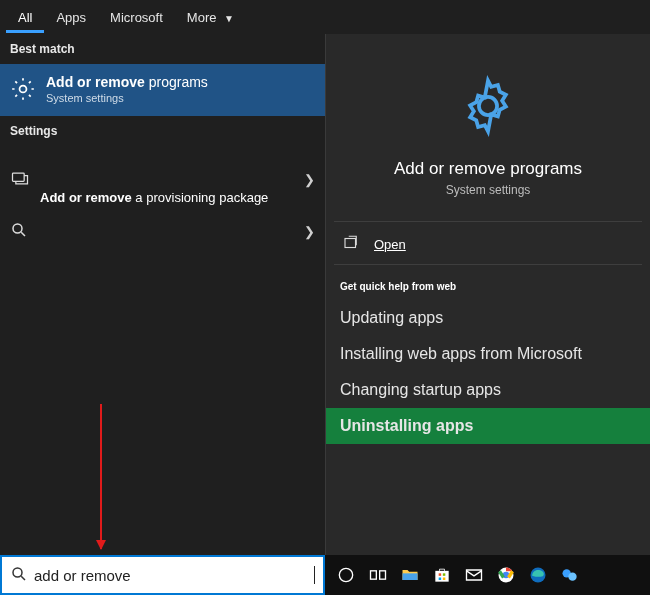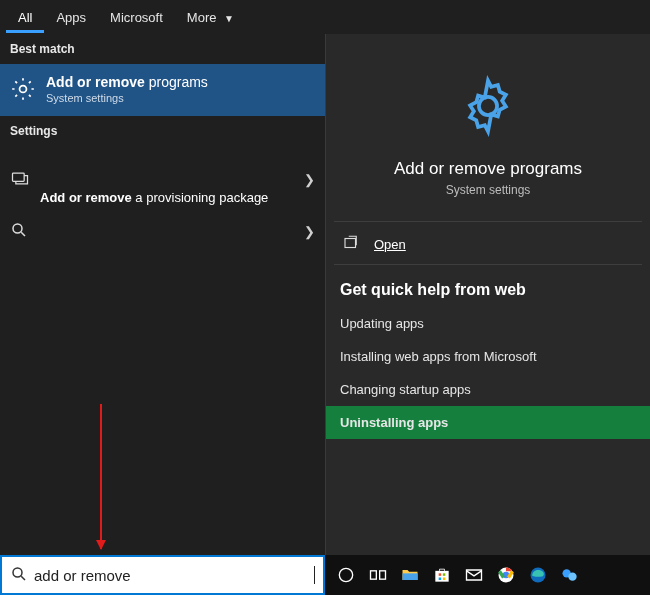--- a/index.html
+++ b/index.html
@@ -74,23 +74,23 @@
   .hero .sub { font-size: 12px; color: #bdbdbd; margin-top: 4px; }
 
   .divider { height: 1px; background: #3e3e3e; margin: 0 8px; }
   .open-row {
     display: flex; align-items: flex-end; gap: 14px;
     padding: 12px 16px;
     cursor: pointer;
     text-decoration: underline;
   }
   .open-row .oi { display:flex; }
-  .help-label { padding: 16px 14px 8px 14px; font-size: 16px; font-weight:600; }
+  .help-label { padding: 16px 14px 8px 14px; font-size: 10px; font-weight:600; }
   .help-item {
-    padding: 9px 14px; font-size: 13px; color: #e6e6e6; cursor:pointer;
+    padding: 9px 14px; font-size: 16px; color: #e6e6e6; cursor:pointer;
   }
   .help-item.sel { background: #15803d; font-weight: bold; }
 
   
   .arrow {
     position: absolute; left: 100px; top: 370px;
     width: 2px; height: 145px; background: #e01b1b;
   }
   .arrow::after {
     content: ""; position: absolute; bottom: -1px; left: -4px;

